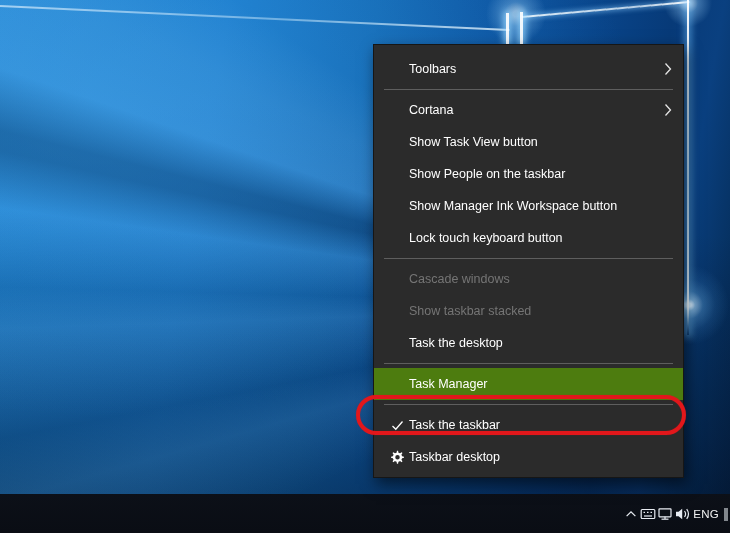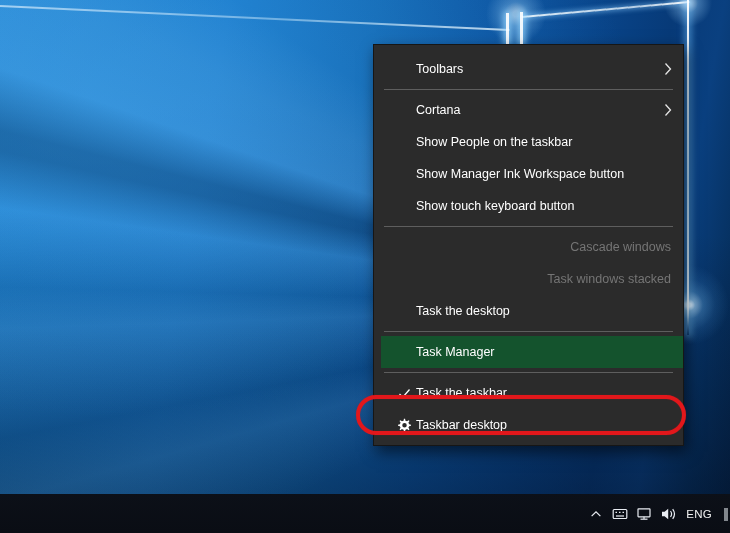--- a/index.html
+++ b/index.html
@@ -37,34 +37,34 @@
     background:rgba(250,253,255,.95);box-shadow:0 0 7px 2px rgba(150,215,255,.9);}
   #glow-vline-mid{left:520px;top:12px;width:3px;height:32px;
     background:rgba(250,253,255,.95);box-shadow:0 0 7px 2px rgba(150,215,255,.9);}
   #glow-vline-right{left:687px;top:0;width:2px;height:335px;
     background:linear-gradient(180deg, rgba(255,255,255,.95), rgba(205,236,255,.85) 55%, rgba(235,248,255,.95) 91%, rgba(150,210,250,.35) 97%, rgba(150,210,250,0));
     box-shadow:0 0 7px 2px rgba(110,190,250,.65);}
 
   
   #taskbar{position:absolute;left:0;top:494px;width:730px;height:39px;
     background:linear-gradient(180deg,#0c1018,#0a0d14);}
-  #tray{position:absolute;right:2px;top:6px;height:28px;display:flex;align-items:center;gap:7px;}
+  #tray{position:absolute;right:2px;top:6px;height:28px;display:flex;align-items:center;gap:0;}
   .tray-icon{width:17px;height:17px;display:flex;align-items:center;justify-content:center;}
   .tray-icon svg{display:block;}
   #tray-language{color:#f2f2f2;font-size:11.5px;letter-spacing:.3px;padding:0 3px;}
   #tray-cut-icon{width:4px;height:13px;background:rgba(230,235,240,.55);margin-left:2px;}
 
   
   #context-menu{position:absolute;left:373px;top:44px;width:311px;box-sizing:border-box;
     background:#2b2b2b;border:1px solid #161616;padding:8px 0 4px 0;
     box-shadow:3px 6px 14px rgba(0,0,0,.55);z-index:5;}
   .menu-item{position:relative;height:32px;display:flex;align-items:center;
-    padding-left:35px;padding-right:12px;color:#ffffff;font-size:12.5px;cursor:default;margin-left:7px;}
-  .menu-item.disabled{color:#757575;justify-content:flex-end;}
-  .menu-item.highlighted{background:#14532d;}
+    padding-left:35px;padding-right:12px;color:#ffffff;font-size:12.5px;cursor:default;}
+  .menu-item.disabled{color:#757575;}
+  .menu-item.highlighted{background:#4d7c0f;}
   .menu-item .gutter-icon{position:absolute;left:12px;top:0;width:22px;height:32px;
     display:flex;align-items:center;justify-content:center;color:#ffffff;}
   .menu-item .submenu-arrow{position:absolute;right:11px;top:0;height:32px;
     display:flex;align-items:center;}
   .menu-separator{height:9px;display:flex;align-items:center;padding:0 10px;}
   .menu-separator::after{content:"";display:block;width:100%;border-top:1px solid #5e5e5e;}
 
   
   #annotation{position:absolute;left:356px;top:395px;width:330px;height:40px;box-sizing:border-box;
     border:4px solid #e2171b;border-radius:20px;z-index:9;
@@ -130,34 +130,37 @@
     <div class="menu-separator"></div>
     <div class="menu-item">
       <span>Cortana</span>
       <span class="submenu-arrow">
         <svg width="8" height="14" viewBox="0 0 8 14">
             <polyline points="1.5,1.5 6.5,7 1.5,12.5" fill="none" stroke="#e6e6e6" stroke-width="1.3"></polyline>
           </svg>
       </span>
     </div>
     <div class="menu-item">
+      <span>Show Task View button</span>
+    </div>
+    <div class="menu-item">
       <span>Show People on the taskbar</span>
     </div>
     <div class="menu-item">
       <span>Show Manager Ink Workspace button</span>
     </div>
     <div class="menu-item">
-      <span>Show touch keyboard button</span>
+      <span>Lock touch keyboard button</span>
     </div>
     <div class="menu-separator"></div>
     <div class="menu-item disabled">
       <span>Cascade windows</span>
     </div>
     <div class="menu-item disabled">
-      <span>Task windows stacked</span>
+      <span>Show taskbar stacked</span>
     </div>
     <div class="menu-item">
       <span>Task the desktop</span>
     </div>
     <div class="menu-separator"></div>
     <div class="menu-item highlighted">
       <span>Task Manager</span>
     </div>
     <div class="menu-separator"></div>
     <div class="menu-item">

